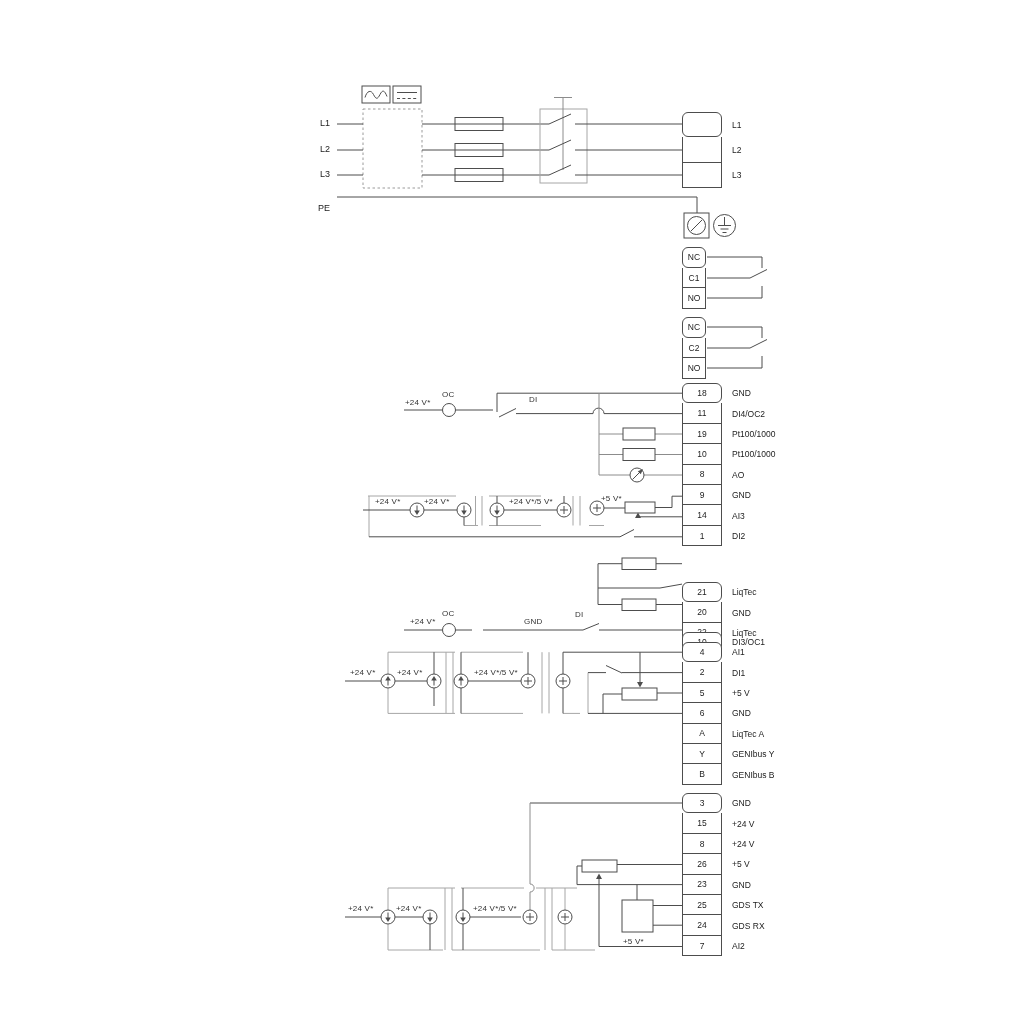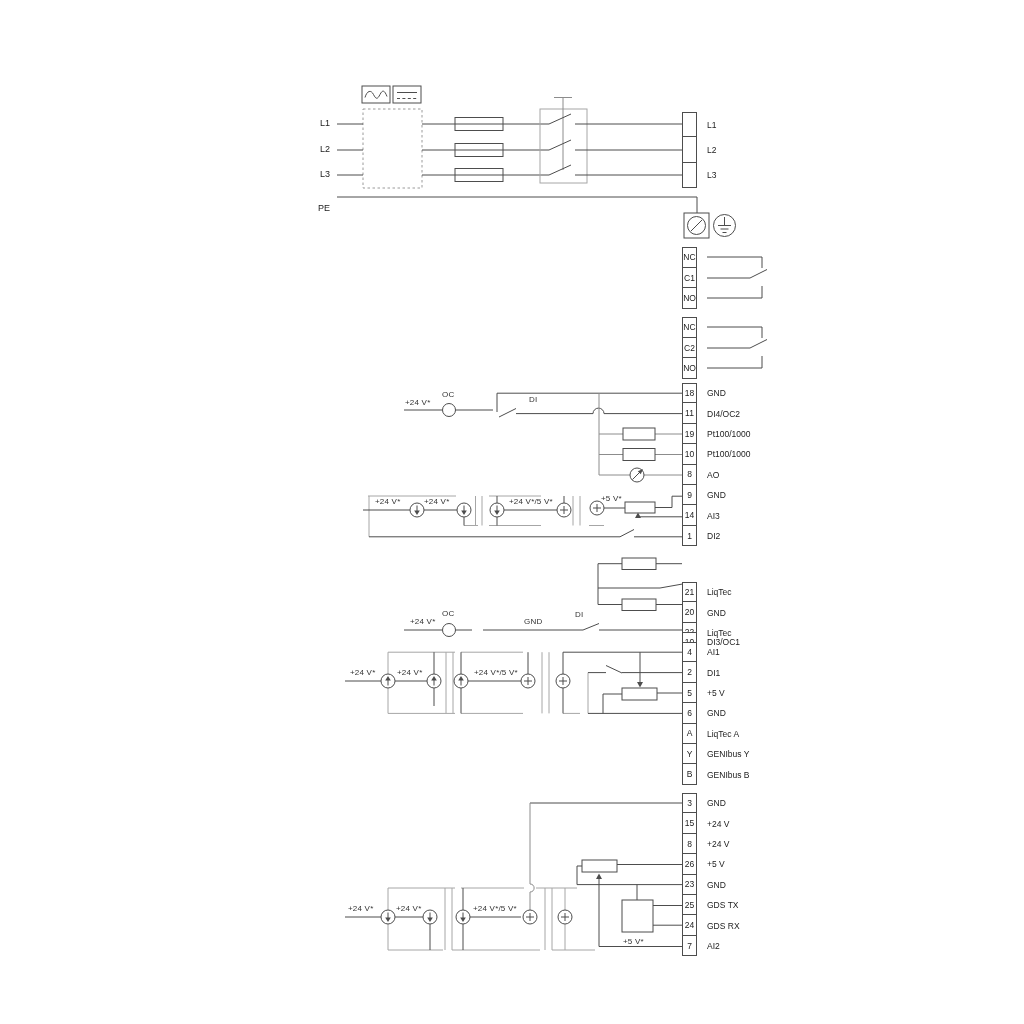--- a/index.html
+++ b/index.html
@@ -3,24 +3,24 @@
 <meta charset="utf-8">
 <style>
   html,body{margin:0;padding:0;background:#fff;}
   #canvas{position:relative;width:1024px;height:1024px;background:#ffffff;overflow:hidden;
           font-family:"Liberation Sans","DejaVu Sans",sans-serif;}
   #wires{position:absolute;left:0;top:0;}
   .ann{position:absolute;font-size:8px;color:#333;white-space:nowrap;letter-spacing:0.2px;}
   .plabel{position:absolute;font-size:9px;color:#222;white-space:nowrap;}
   .tblock{position:absolute;left:682px;display:flex;flex-direction:column;}
   .trow{flex:1;display:flex;min-height:0;}
-  .tnum{width:15px;box-sizing:border-box;border:1px solid #4d4d4d;border-top-width:0;
+  .tnum{width:40px;box-sizing:border-box;border:1px solid #4d4d4d;border-top-width:0;
         background:#fff;display:flex;align-items:center;justify-content:center;
         font-size:8.5px;color:#222;}
-  .trow:first-child .tnum{border-top-width:1px;}
+  .trow:first-child .tnum{border-top-width:1px;border-radius:6px;}
   .tlabel{padding-left:10px;display:flex;align-items:center;font-size:8.5px;color:#222;white-space:nowrap;}
 </style>
 </head>
 <body>
 
 <div id="canvas">
 
 <svg id="wires" width="1024" height="1024" viewBox="0 0 1024 1024">
   <g stroke="#4d4d4d" stroke-width="1" fill="none">
 

